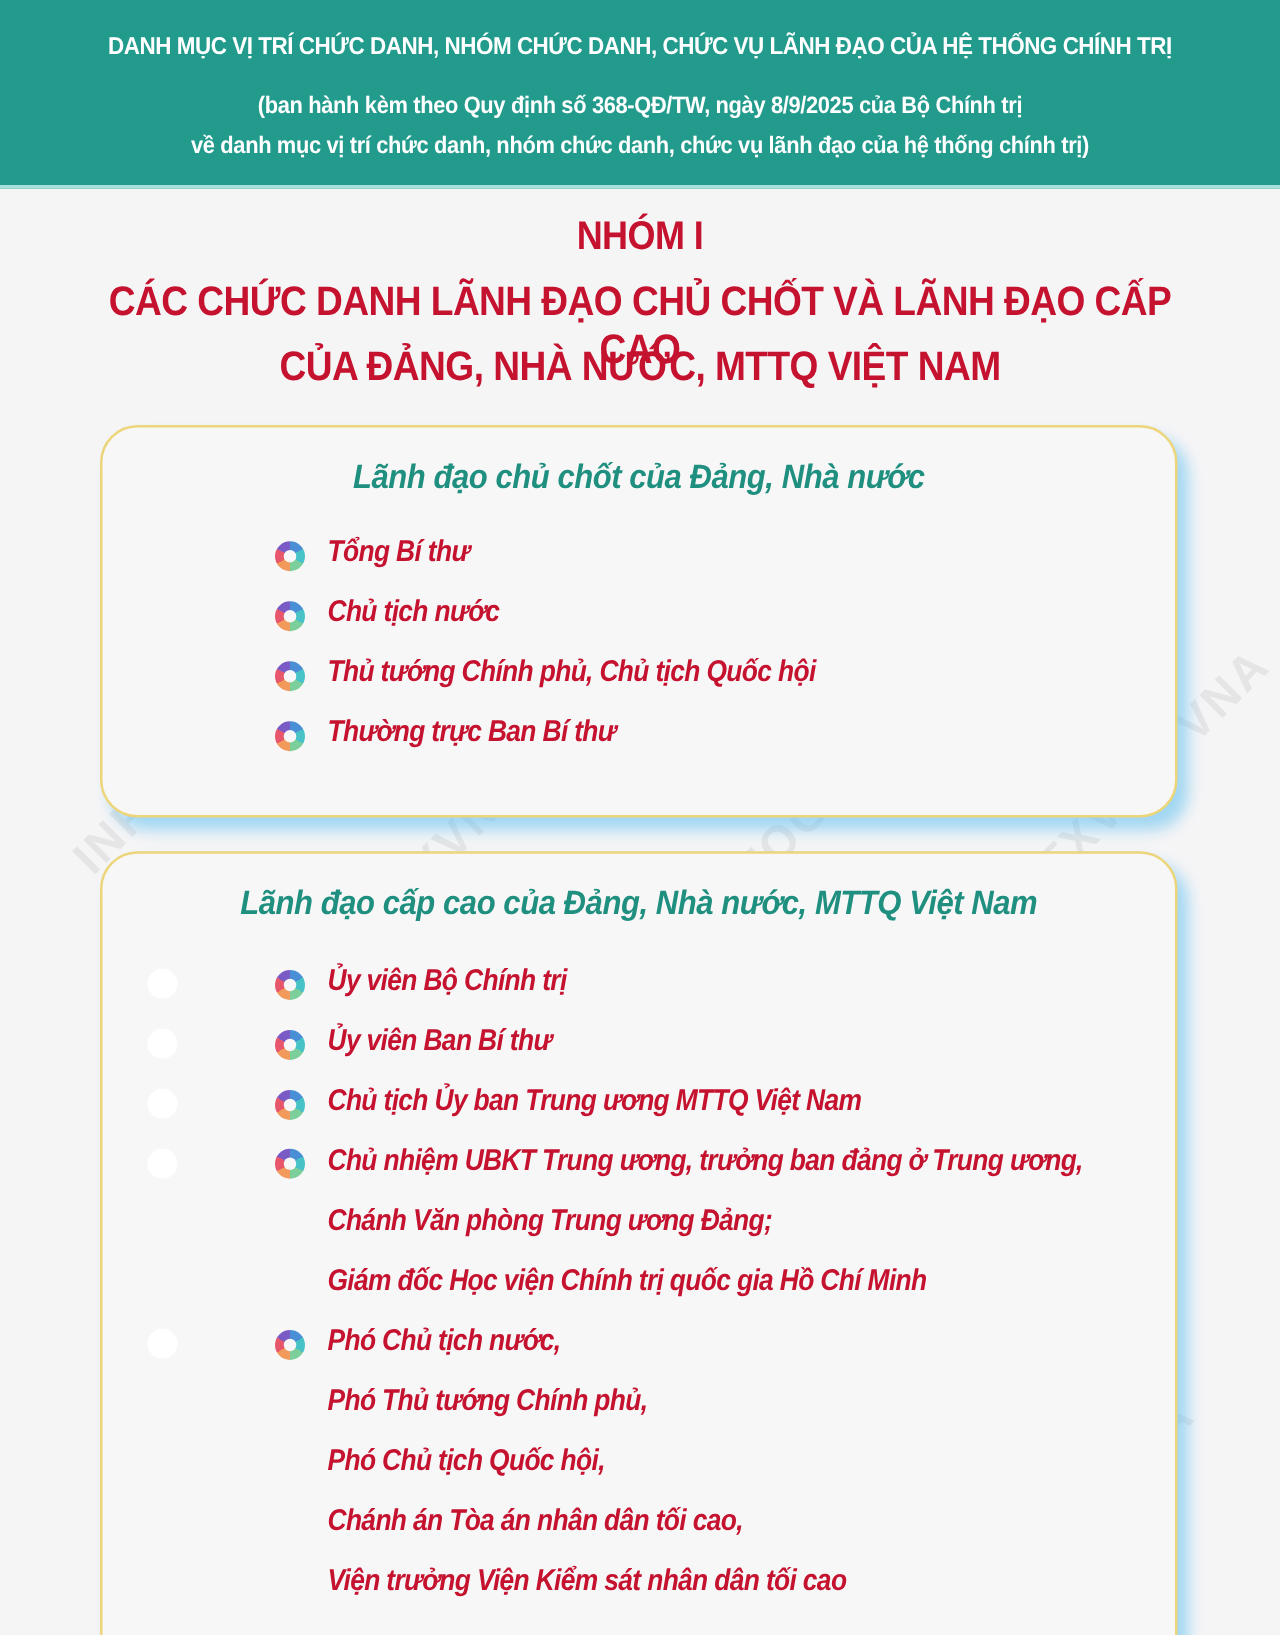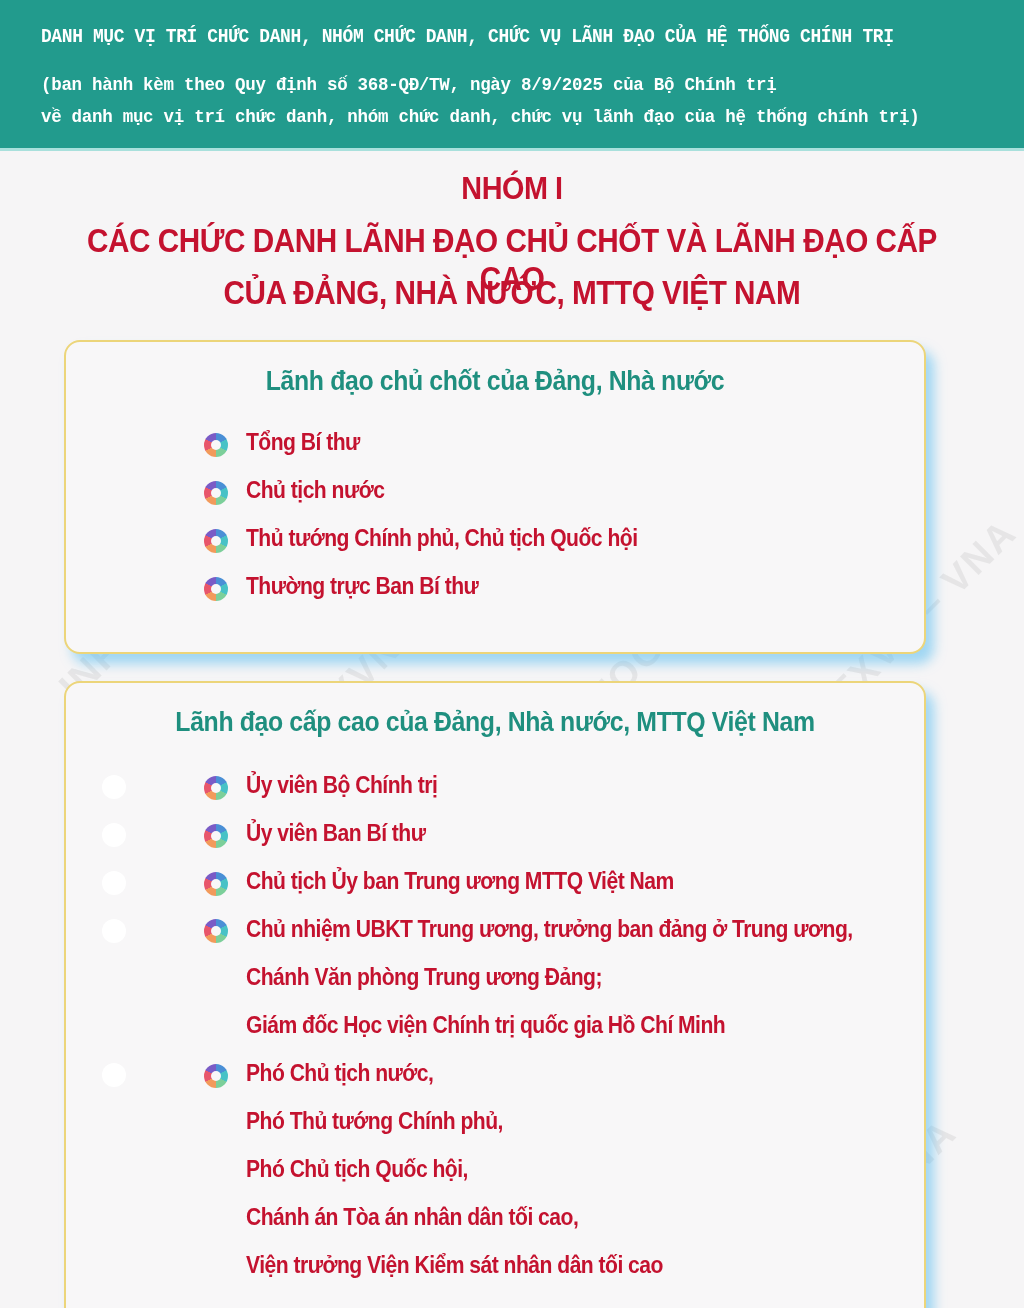--- a/index.html
+++ b/index.html
@@ -3,23 +3,22 @@
 <meta charset="utf-8">
 <style>
   html, body { margin: 0; padding: 0; }
   body {
     width: 1024px; height: 1308px; overflow: hidden; position: relative;
     background: #f6f5f6;
     font-family: "Liberation Sans", "DejaVu Sans", sans-serif;
   }
   .header {
     position: absolute; left: 0; top: 0; width: 1024px; height: 148px;
-    background: #229b8d; color: #ffffff; text-align: left;
+    background: #229b8d; color: #ffffff; text-align: center;
     border-bottom: 3px solid #a9e0dc;
-    font-family: Liberation Mono, monospace;
   }
   .header .title {
     position: absolute; left: 0; right: 0; top: 26px;
     font-size: 19.5px; font-weight: bold; letter-spacing: -0.4px;
     transform: scaleX(0.92); transform-origin: center;
   }
   .header .sub {
     position: absolute; left: 0; right: 0;
     font-size: 19px; font-weight: bold; letter-spacing: -0.3px;
     transform: scaleX(0.92); transform-origin: center;
@@ -30,26 +29,27 @@
   .group-heading {
     position: absolute; left: 0; width: 1024px; text-align: center;
     color: #c4122f; font-weight: bold; letter-spacing: -0.5px;
     transform: scaleX(0.9); transform-origin: center;
   }
   .gh1 { top: 170px; font-size: 32px; }
   .gh2 { top: 222px; font-size: 33px; }
   .gh3 { top: 274px; font-size: 33px; }
 
   .card {
-    position: absolute; left: 64px; width: 862px;
+    position: absolute; left: 80px; width: 862px;
     background: #f8f7f8;
     border: 2px solid #ecd57a;
-    border-radius: 16px;
+    border-radius: 30px;
     box-shadow: 8px 10px 12px rgba(90, 190, 240, 0.55);
     box-sizing: border-box;
+    font-style: italic;
   }
   .card1 { top: 340px; height: 314px; }
   .card2 { top: 681px; height: 698px; }
 
   .card-title {
     position: absolute; left: 0; right: 0; text-align: center;
     color: #1f8f7f; font-weight: bold; font-size: 27px; letter-spacing: -0.4px;
     transform: scaleX(0.92); transform-origin: center;
   }
   .card1 .card-title { top: 24px; }

